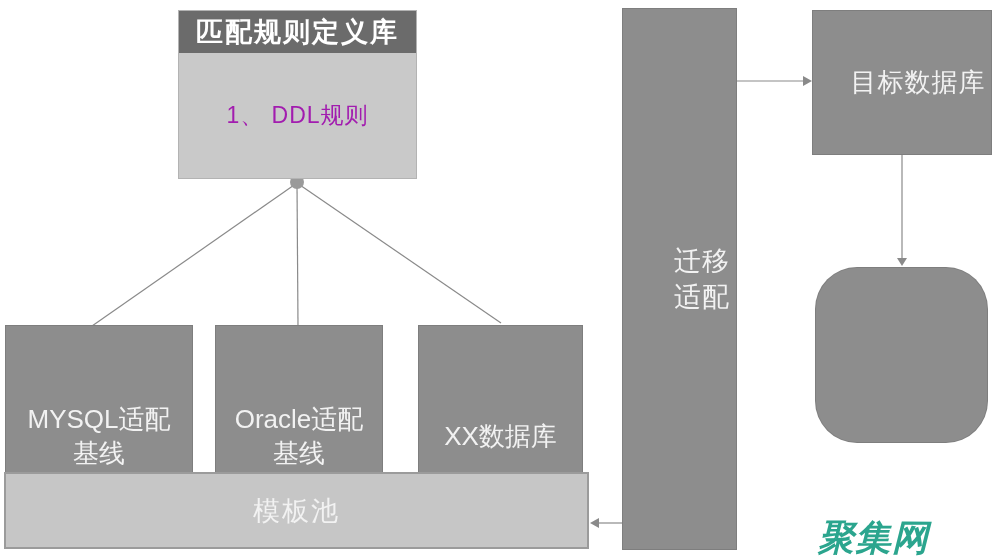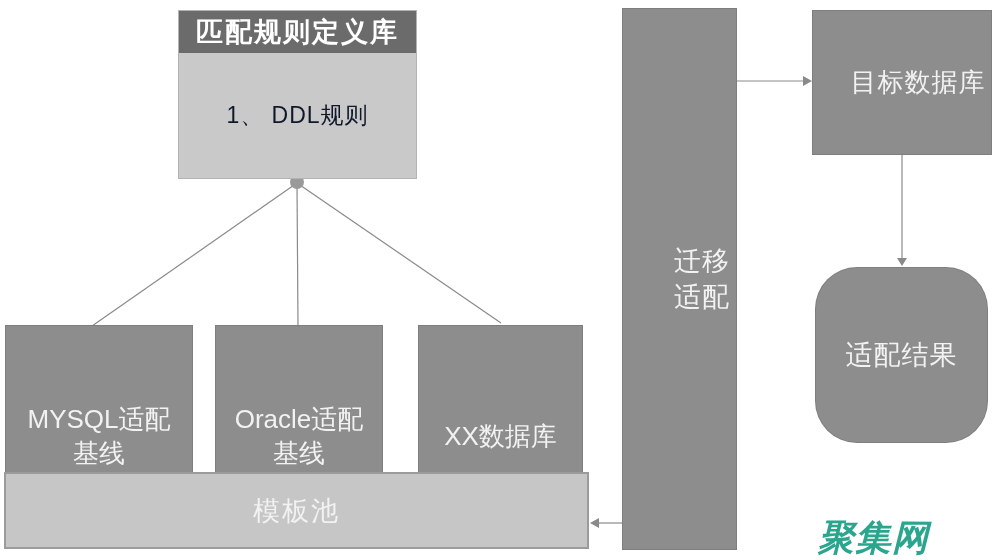--- a/index.html
+++ b/index.html
@@ -32,21 +32,21 @@
     position:absolute;left:178px;top:10px;width:239px;height:169px;
     border:1px solid #b3b3b3;box-sizing:border-box;z-index:2;
     display:flex;flex-direction:column;
   }
   .rule-head{
     height:42px;background:var(--header-gray);color:#ffffff;
     display:flex;align-items:center;justify-content:center;
     font-size:27px;font-weight:bold;letter-spacing:2px;
   }
   .rule-body{
-    flex:1;background:var(--body-light);color:#0f172a;
+    flex:1;background:var(--body-light);color:#a21caf;
     display:flex;flex-direction:column;align-items:center;justify-content:center;
     font-size:23px;line-height:1.3;letter-spacing:1px;
   }
   
   .baseline{z-index:2;font-size:26px;line-height:1.3;}
   .baseline.b0{left:5px;top:325px;width:188px;height:224px;}
   .baseline.b1{left:215px;top:325px;width:168px;height:224px;}
   .baseline.b2{left:418px;top:325px;width:165px;height:224px;}
   
   .pool{
@@ -134,19 +134,18 @@
       <div>适配</div>
     </div>
   </div>
 
   <div class="node gray-box target">
     <span>目标数据库</span>
   </div>
 
   <div class="node gray-box result">
     <div>
-      <div>适配结果</div>
     </div>
   </div>
 
   <div class="watermark">聚集网</div>
 
 </div>
 
 </body></html>

